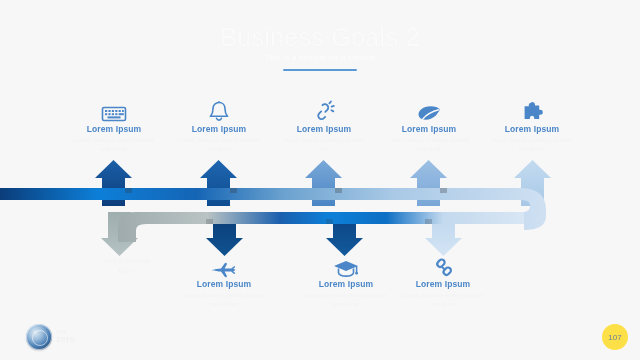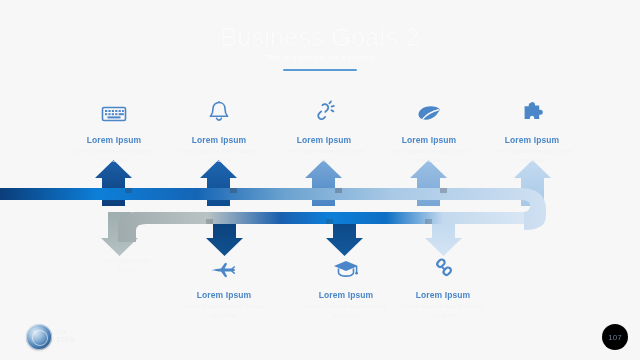--- a/index.html
+++ b/index.html
@@ -24,21 +24,21 @@
   .title-rule {
     width:74px; height:2px; background:#5b9bd5; margin:7px auto 0;
     border-radius:1px;
   }
 
   
   .item { position:absolute; width:104px; text-align:center; }
   .item .ico { height:26px; display:flex; align-items:flex-end; justify-content:center; }
   .item .ico svg { display:block; }
   .item .lbl {
-    font-size:8.5px; font-weight:700; color:#4a86c8; margin-top:11px;
+    font-size:8.5px; font-weight:700; color:#4a86c8; margin-top:0;
     letter-spacing:.1px;
   }
   .item .desc {
     font-size:6px; color:#f2f2f2; line-height:1.5; margin-top:2px;
     padding:0 6px;
   }
 
   .top-row  { top:98px; }
   .bot-row  { top:255px; }
   .bot-row .ico { height:24px; }
@@ -58,21 +58,21 @@
     content:""; position:absolute; left:6px; top:6px; width:14px; height:14px;
     border-radius:50%; border:1px solid rgba(255,255,255,.55);
   }
   .logo .wordmark { line-height:1.05; }
   .logo .wm-top { font-size:5px; color:#f0f0f0; letter-spacing:.4px; }
   .logo .wm-main { font-size:9px; font-weight:700; color:#f1f1f1; letter-spacing:.2px; }
 
   .pagenum {
     position:absolute; right:12px; bottom:10px;
     width:26px; height:26px; border-radius:50%;
-    background:#000000;
+    background:#fde047;
     display:flex; align-items:center; justify-content:center;
     font-size:8px; color:#6b7f96; font-weight:400;
   }
 
   
   .callout {
     position:absolute; left:78px; top:256px; width:96px; text-align:center;
     font-size:7px; font-weight:700; color:#f4f4f4; line-height:1.45;
   }
 </style>

